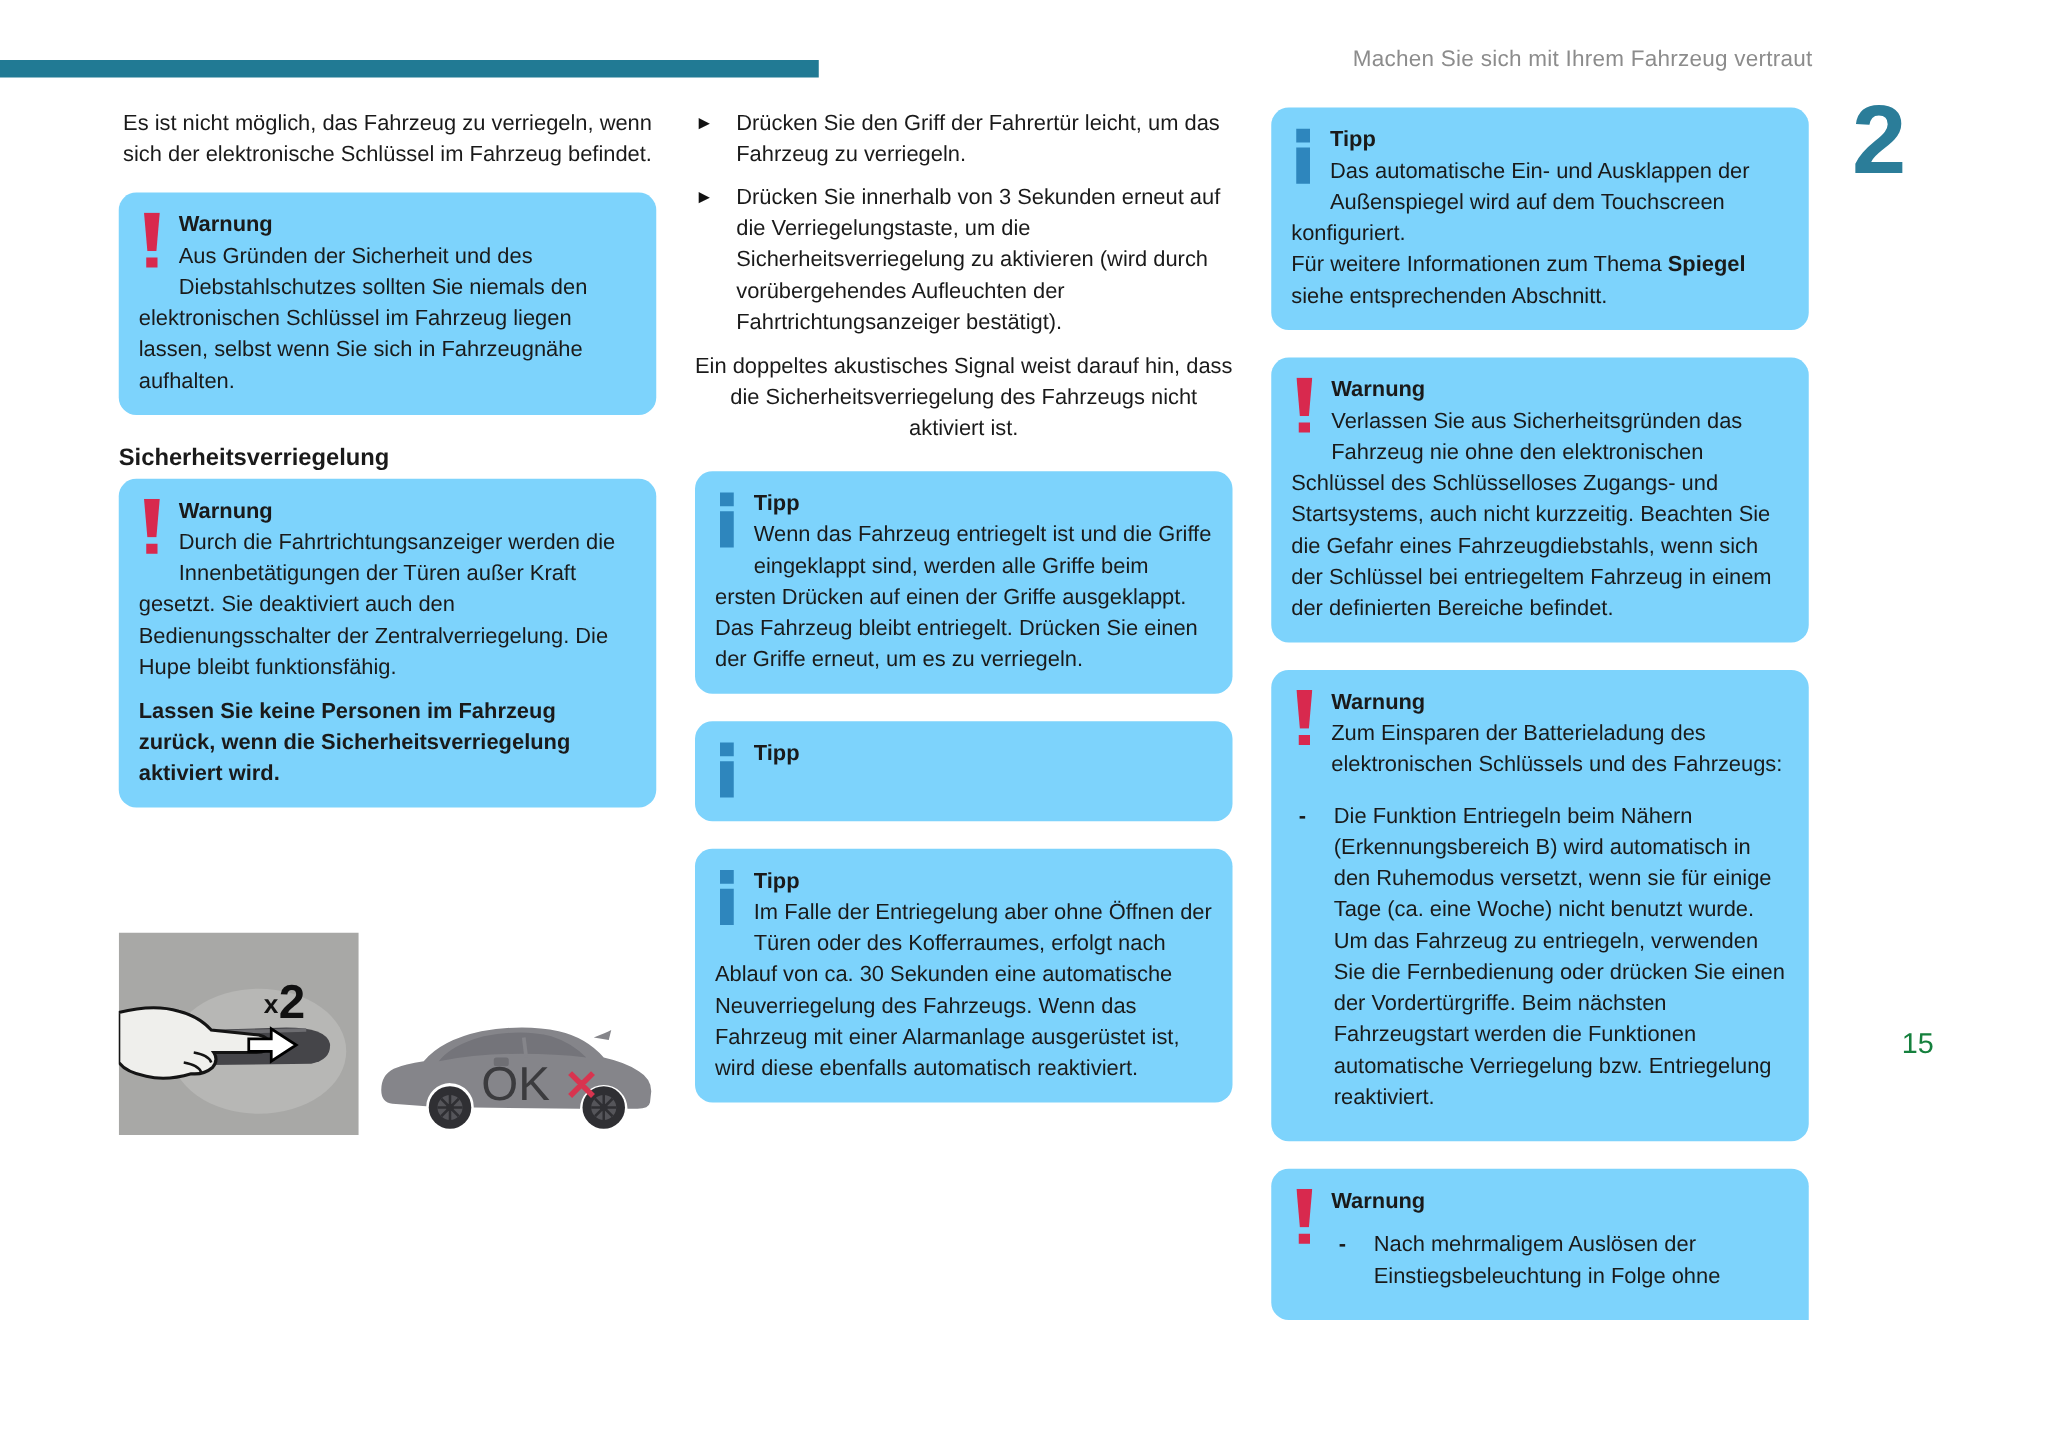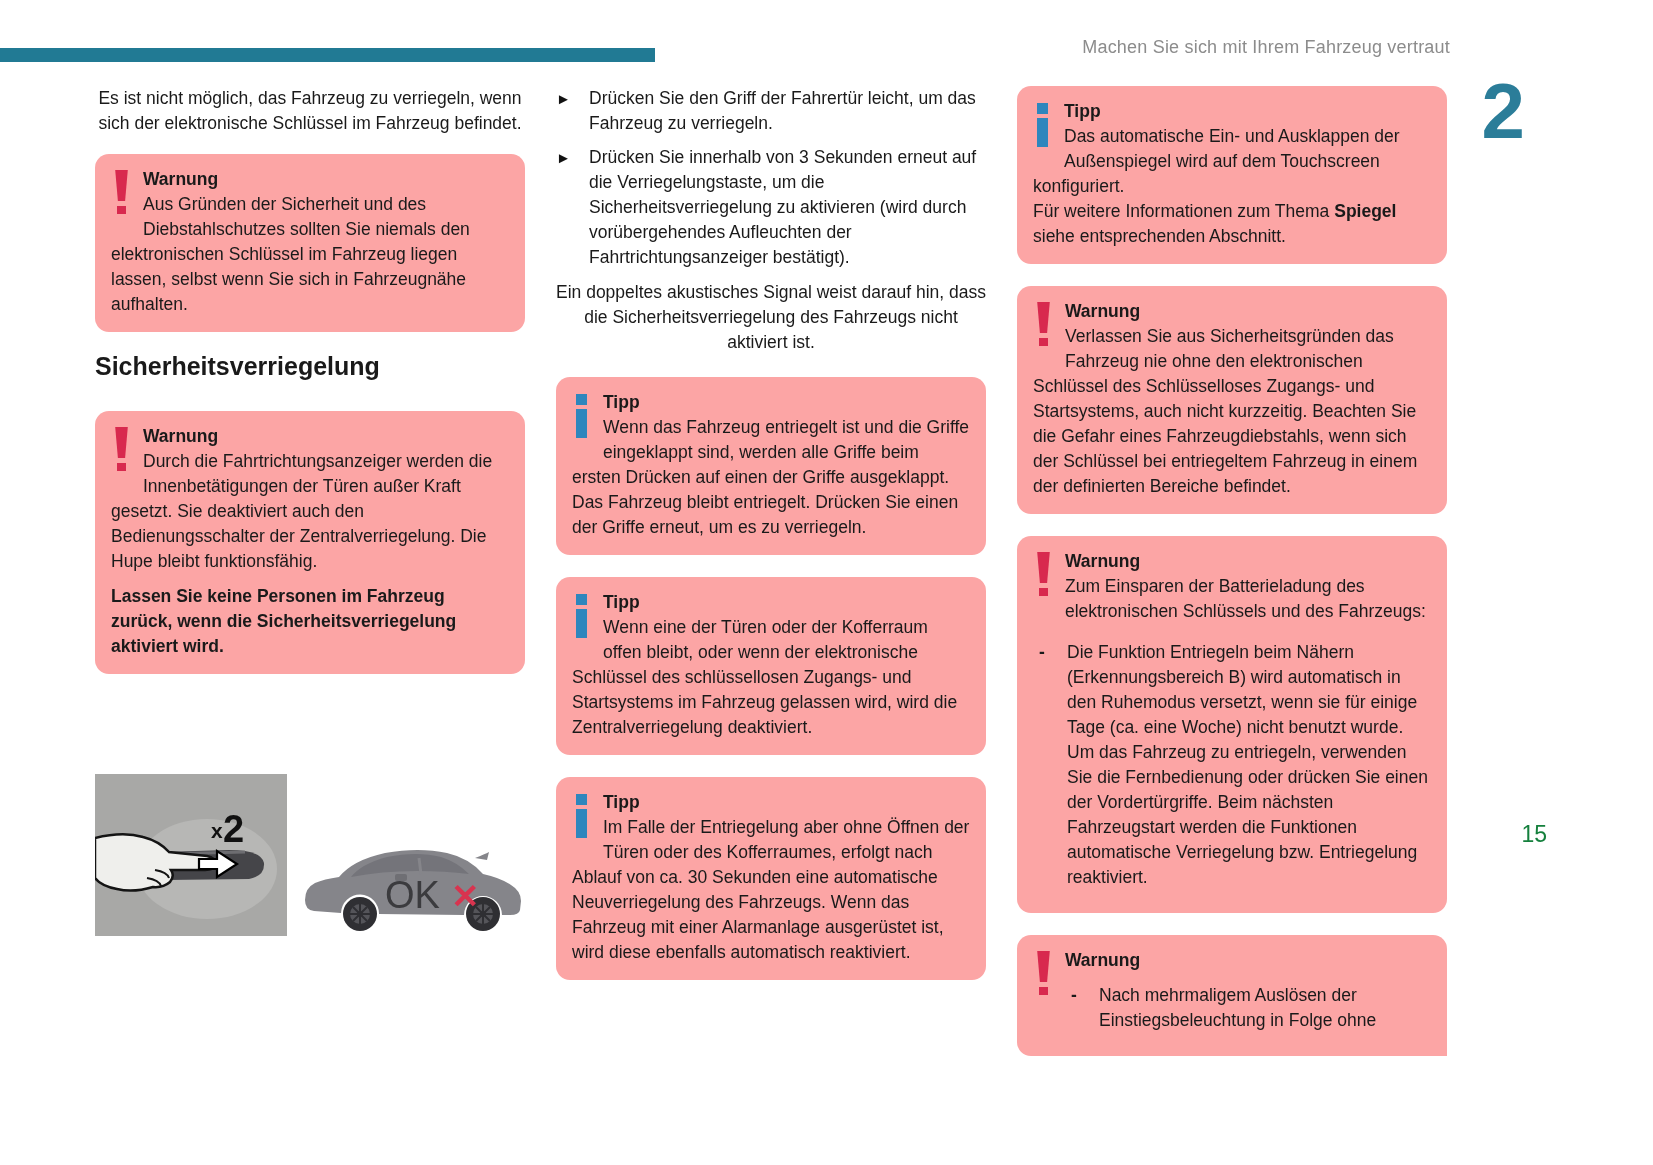--- a/index.html
+++ b/index.html
@@ -12,24 +12,24 @@
   .header-title { position:absolute; top:37px; right:203px; font-size:18px; color:#8c8c8c; letter-spacing:.2px; }
   .chapter-num { position:absolute; top:72px; right:128px; font-size:78px; font-weight:bold; color:#2b7d99; line-height:1; }
   .page-num { position:absolute; right:106px; bottom:26px; font-size:23px; font-weight:normal; color:#15803d; }
 
   
   .cols { position:absolute; left:95px; top:86px; display:flex; gap:31px; }
   .col { width:430px; font-size:17.5px; line-height:25px; }
 
   p.body-par { margin-bottom:18px;text-align:center; }
 
-  .section-heading { font-size:25px; font-weight:bold; margin:4px 0 32px 0; }
-
-  
-  .box { background:#fca5a5; border-radius:14px; padding:13px 16px 15px 16px; margin-bottom:22px; overflow:hidden; }
+  .section-heading { font-size:19px; font-weight:bold; margin:4px 0 4px 0; }
+
+  
+  .box { background:#7dd3fc; border-radius:14px; padding:13px 16px 15px 16px; margin-bottom:22px; overflow:hidden; }
   .box.square-br { border-radius:14px 14px 0 14px; }
   .box-title { font-weight:bold; }
   .box-text { }
 
   
   .warn-icon { float:left; width:17px; height:47px; margin:3px 13px 2px 2px; position:relative; }
   .warn-icon .bar { position:absolute; top:0; left:1px; width:15px; height:31px; background:#d8294e;
     clip-path:polygon(8% 0, 92% 0, 74% 100%, 26% 100%); }
   .warn-icon .dot { position:absolute; bottom:3px; left:4px; width:9px; height:8px; background:#d8294e; }
 
@@ -145,21 +145,20 @@
         <div class="box-title">Tipp</div>
         <div class="box-text">Wenn das Fahrzeug entriegelt ist und die Griffe eingeklappt sind, werden alle Griffe beim ersten Drücken auf einen der Griffe ausgeklappt. Das Fahrzeug bleibt entriegelt. Drücken Sie einen der Griffe erneut, um es zu verriegeln.</div>
       </div>
 
       <div class="box">
         <span class="tip-icon">
             <span class="dot"></span>
             <span class="bar"></span>
           </span>
         <div class="box-title">Tipp</div>
-        <div class="box-text">Wenn eine der Türen oder der Kofferraum offen bleibt, oder wenn der elektronische Schlüssel des schlüssellosen Zugangs- und Startsystems im Fahrzeug gelassen wird, wird die Zentralverriegelung deaktiviert.</div>
       </div>
 
       <div class="box">
         <span class="tip-icon">
             <span class="dot"></span>
             <span class="bar"></span>
           </span>
         <div class="box-title">Tipp</div>
         <div class="box-text">Im Falle der Entriegelung aber ohne Öffnen der Türen oder des Kofferraumes, erfolgt nach Ablauf von ca. 30 Sekunden eine automatische Neuverriegelung des Fahrzeugs. Wenn das Fahrzeug mit einer Alarmanlage ausgerüstet ist, wird diese ebenfalls automatisch reaktiviert.</div>
       </div>

